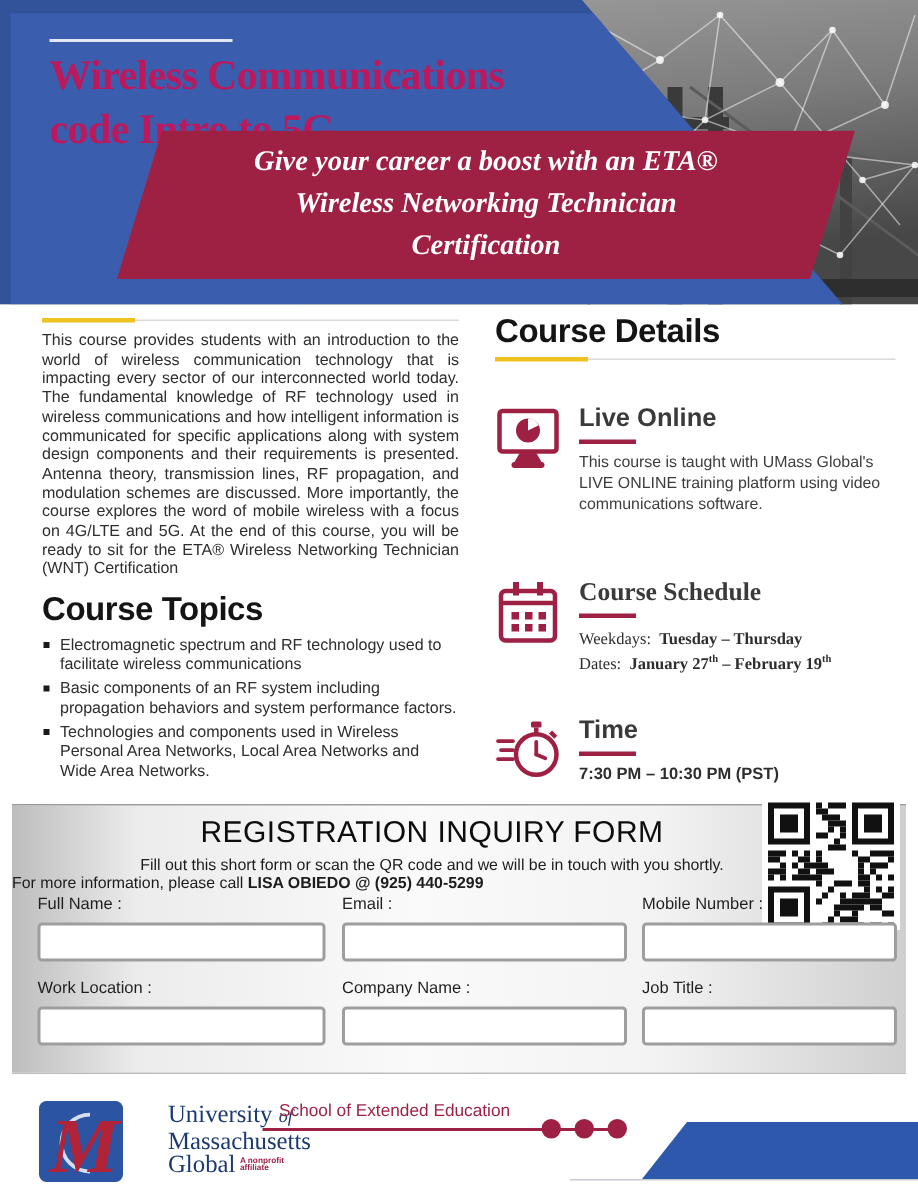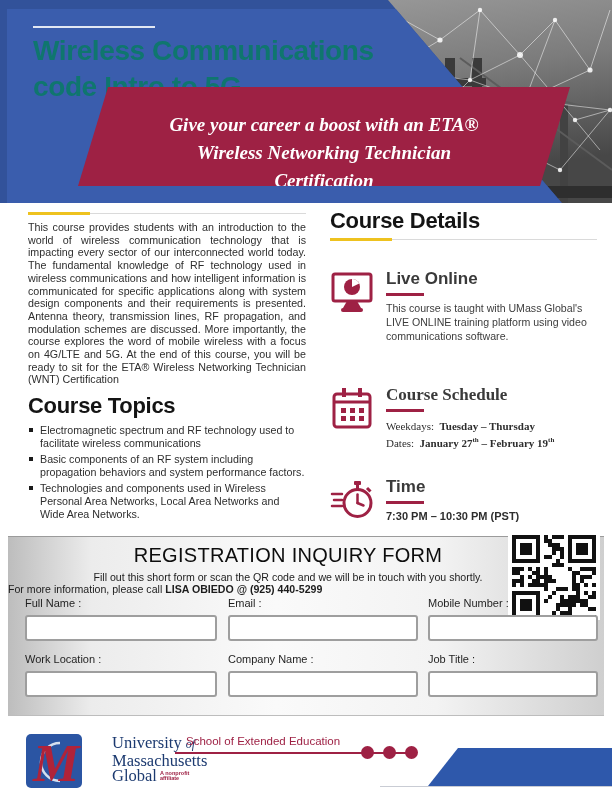--- a/index.html
+++ b/index.html
@@ -14,27 +14,27 @@
   #header { position:absolute; left:0; top:0; width:612px; height:203px; overflow:hidden; }
   #header-photo { position:absolute; inset:0; }
   #blue-poly {
     position:absolute; inset:0; background:#32529a;
     clip-path:polygon(0 0, 63.4% 0, 91.8% 100%, 0 100%);
   }
   #blue-poly-inner { position:absolute; left:7px; top:9px; right:0; bottom:0; background:#3a5dad; }
   #title-block { position:absolute; left:33px; top:26px; z-index:3; }
   #title-topline { width:122px; height:2px; background:rgba(255,255,255,.85); margin-bottom:5px; }
   .title-line {
-    font-family:Liberation Sans, sans-serif; font-weight:700; color:#0f766e;
+    font-family:Liberation Serif, serif; font-weight:700; color:#be185d;
     font-size:28px; line-height:36px; letter-spacing:-0.4px;
   }
   #banner {
     position:absolute; left:78px; top:87px; width:492px; height:99px; z-index:4;
     background:#9e2144; clip-path:polygon(30px 0, 492px 0, 462px 99px, 0 99px);
-    text-align:center; padding-top:24px;
+    text-align:center; padding-top:7px;
   }
   .banner-line {
     font-family:"Liberation Serif", serif; font-style:italic; font-weight:700;
     color:#ffffff; font-size:19px; line-height:28px;
   }
 
   
   .section-heading {
     font-size:22px; font-weight:700; color:#141414; letter-spacing:-0.3px; line-height:26px;
   }

